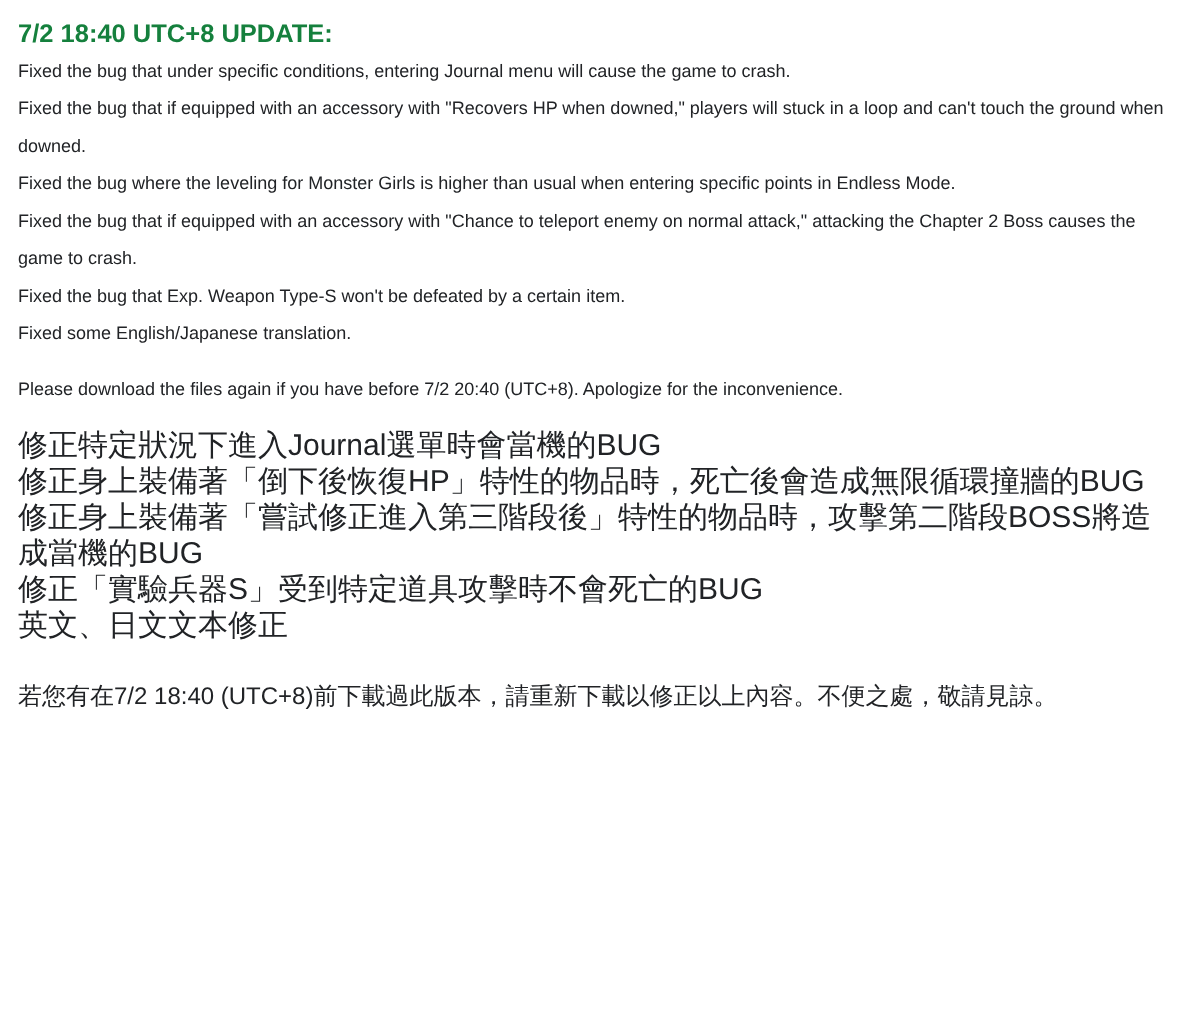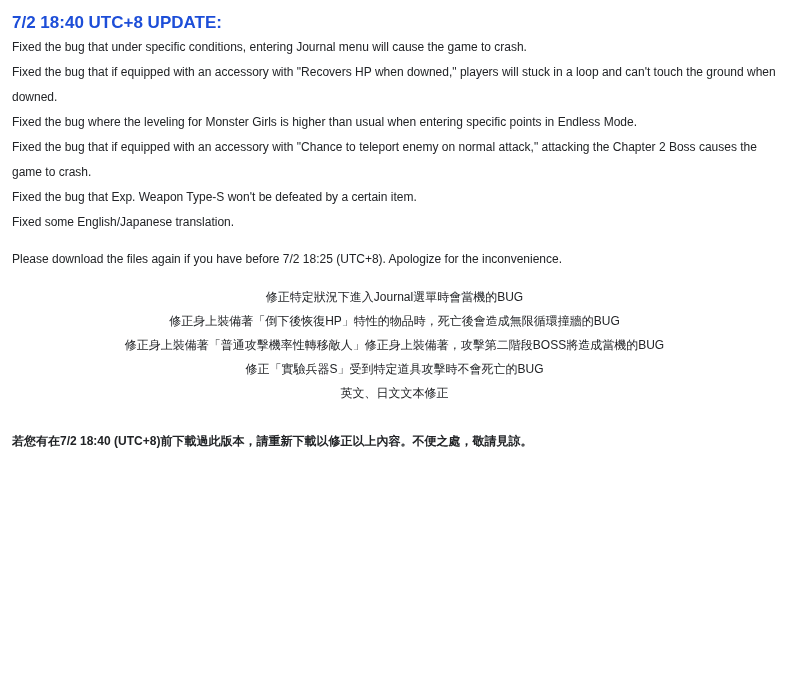--- a/index.html
+++ b/index.html
@@ -17,68 +17,66 @@
   .page {
     box-sizing: border-box;
     width: 801px;
     padding: 10px 24px 10px 12px;
   }
   .update-title {
     font-size: 17px;
     font-weight: 700;
     line-height: 25px;
     margin: 0;
-    color: #1d4ed8;
+    color: #15803d;
   }
   .en-notes p,
   .note-download-en {
     margin: 0;
     font-size: 12px;
     line-height: 25px;
   }
   .note-download-en {
     margin-top: 12px;
   }
   .zh-notes {
     margin-top: 13px;
   }
   .zh-notes p {
     margin: 0;
-    font-size: 12px;
+    font-size: 20px;
     line-height: 24px;
-    text-align: center;
   }
   .note-download-zh {
     margin: 24px 0 0 0;
-    font-size: 12px;
+    font-size: 16px;
     line-height: 24px;
-    font-weight: bold;
   }
 </style>
 </head>
 <body>
 
 <div class="page">
 
   <p class="update-title">7/2 18:40 UTC+8 UPDATE:</p>
 
   <div class="en-notes">
     <p>Fixed the bug that under specific conditions, entering Journal menu will cause the game to crash.</p>
     <p>Fixed the bug that if equipped with an accessory with "Recovers HP when downed," players will stuck in a loop and can't touch the ground when downed.</p>
     <p>Fixed the bug where the leveling for Monster Girls is higher than usual when entering specific points in Endless Mode.</p>
     <p>Fixed the bug that if equipped with an accessory with "Chance to teleport enemy on normal attack," attacking the Chapter 2 Boss causes the game to crash.</p>
     <p>Fixed the bug that Exp. Weapon Type-S won't be defeated by a certain item.</p>
     <p>Fixed some English/Japanese translation.</p>
   </div>
 
-  <p class="note-download-en">Please download the files again if you have before 7/2 18:25 (UTC+8). Apologize for the inconvenience.</p>
+  <p class="note-download-en">Please download the files again if you have before 7/2 20:40 (UTC+8). Apologize for the inconvenience.</p>
 
   <div class="zh-notes">
     <p>修正特定狀況下進入Journal選單時會當機的BUG</p>
     <p>修正身上裝備著「倒下後恢復HP」特性的物品時，死亡後會造成無限循環撞牆的BUG</p>
-    <p>修正身上裝備著「普通攻擊機率性轉移敵人」修正身上裝備著，攻擊第二階段BOSS將造成當機的BUG</p>
+    <p>修正身上裝備著「嘗試修正進入第三階段後」特性的物品時，攻擊第二階段BOSS將造成當機的BUG</p>
     <p>修正「實驗兵器S」受到特定道具攻擊時不會死亡的BUG</p>
     <p>英文、日文文本修正</p>
   </div>
 
   <p class="note-download-zh">若您有在7/2 18:40 (UTC+8)前下載過此版本，請重新下載以修正以上內容。不便之處，敬請見諒。</p>
 
 </div>
 
 </body></html>

